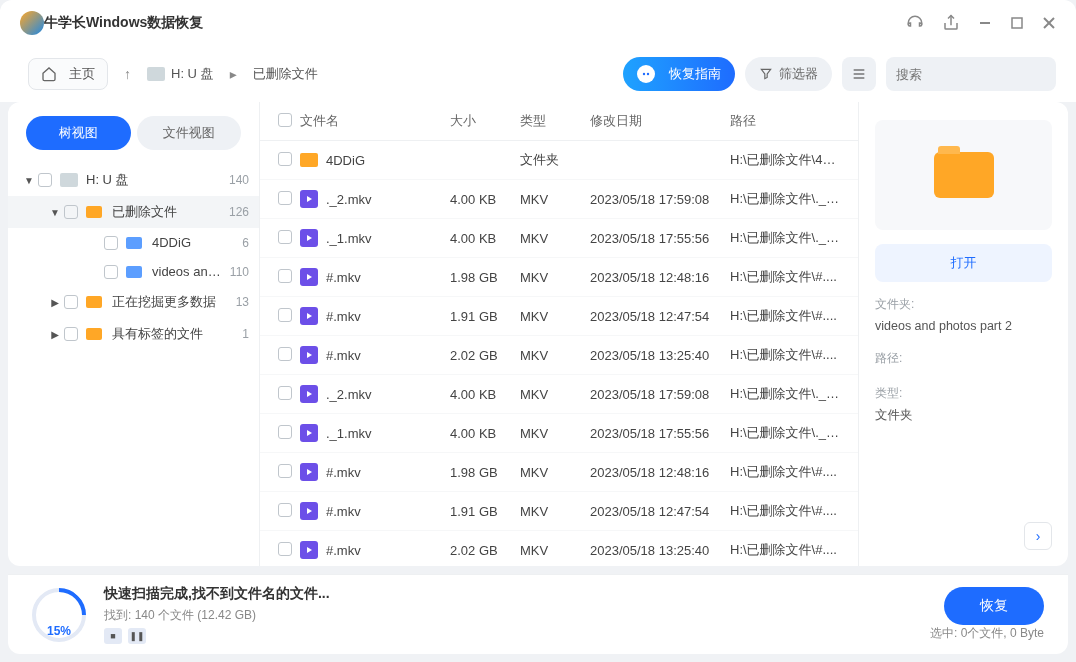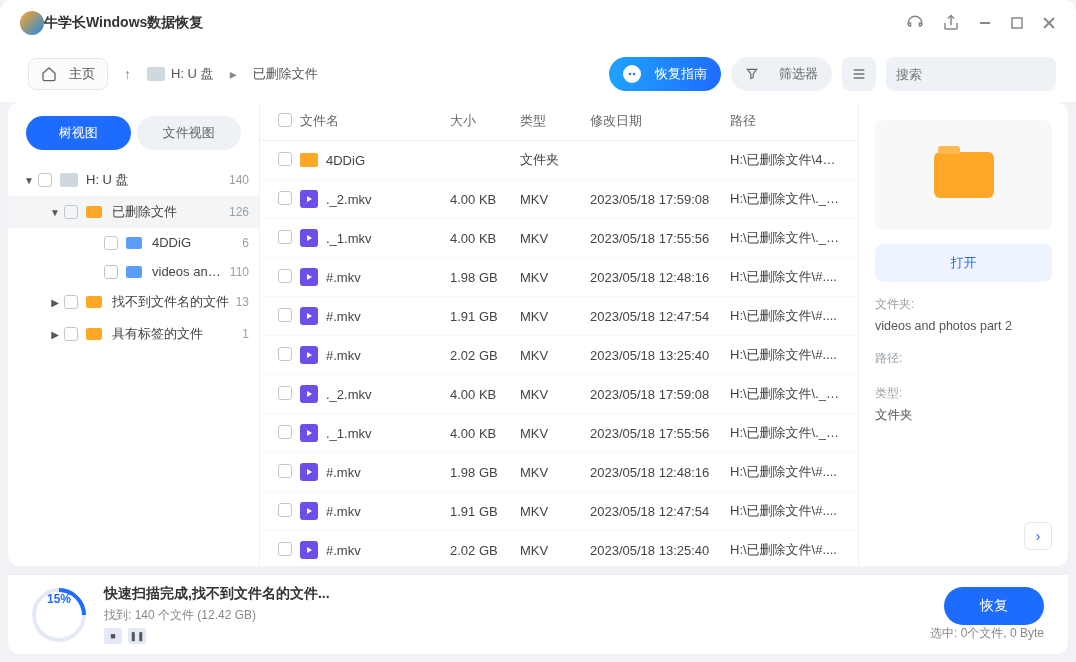--- a/index.html
+++ b/index.html
@@ -12,21 +12,21 @@
 .titlebar-right span { cursor: pointer; font-size: 16px; display:flex; align-items:center; }
 .toolbar { height: 56px; background: #fff; display: flex; align-items: center; padding: 0 20px 0 28px; gap: 16px; }
 .home-btn { display: flex; align-items: center; gap: 12px; padding: 6px 12px; border: 1px solid #e3e6ea; border-radius: 8px; background: #fafbfc; color: #555; font-size: 13px; cursor: pointer; }
 .crumb-sep { color: #888; font-size: 14px; }
 .crumb-arrow { color: #888; font-size: 14px; cursor:pointer; }
 .crumb-item { display: flex; align-items: center; gap: 6px; color: #555; font-size: 13px; }
 .disk-icon { width: 18px; height: 14px; background: #cfd8dc; border-radius: 2px; position: relative; }
 .toolbar-right { margin-left: auto; display: flex; align-items: center; gap: 10px; }
 .guide-btn { display: flex; align-items: flex-start; gap: 14px; background: linear-gradient(90deg,#1fa2ff,#1e6cff); color: #fff; padding: 8px 14px; border-radius: 20px; font-size: 13px; cursor: pointer; }
 .guide-icon { width: 18px; height: 18px; background: #fff; border-radius: 50%; display:flex; align-items:center; justify-content:center; }
-.filter-btn { display: flex; align-items: center; gap: 20px; background: #eef1f5; color: #666; padding: 8px 14px; border-radius: 20px; font-size: 13px; cursor: pointer; }
+.filter-btn { display: flex; align-items: center; gap: 6px; background: #eef1f5; color: #666; padding: 8px 14px; border-radius: 20px; font-size: 13px; cursor: pointer; }
 .viewmode-btn { width: 34px; height: 34px; background: #eef1f5; border-radius: 8px; display:flex; align-items:center; justify-content:center; color:#666; cursor:pointer; }
 .search-box { display: flex; align-items: center; background: #eef1f5; border-radius: 8px; padding: 0 10px; width: 170px; height: 34px; }
 .search-box input { border: none; background: transparent; outline: none; font-size: 13px; flex: 1; color:#555; }
 .content { flex: 1; display: flex; background: #fff; margin: 0 8px 8px 8px; border-radius: 12px; overflow: hidden; }
 .sidebar { width: 252px; border-right: 1px solid #eef0f2; display: flex; flex-direction: column; }
 .view-tabs { display: flex; gap: 0; padding: 14px 18px 10px; }
 .view-tab { flex: 1; text-align: center; padding: 8px 12px; font-size: 13px; color: #666; cursor: pointer; border-radius: 20px; }
 .view-tab.active { background: #1e6cff; color: #fff; }
 .view-tab.inactive { background: #eef1f5; margin-left:6px; }
 .tree { padding: 4px 0; font-size: 13px; color: #444; }
@@ -58,21 +58,21 @@
 .cb { width: 14px; height: 14px; border: 1.5px solid #c0c6cc; border-radius: 3px; display:inline-block; }
 .preview { width: 210px; border-left: 1px solid #eef0f2; padding: 18px 16px; display:flex; flex-direction:column; gap:14px; font-size:13px; color:#666; position:relative; }
 .preview-thumb { height: 110px; background:#f7f8fa; border-radius:8px; display:flex; align-items:center; justify-content:center; }
 .big-folder { width:60px; height:46px; background:#ffa726; border-radius:6px; position:relative; }
 .big-folder::before { content:""; position:absolute; top:-6px; left:4px; width:22px; height:8px; background:#ffb84d; border-radius:3px 3px 0 0; }
 .open-btn { background:#eef4ff; color:#1e6cff; text-align:center; padding:10px; border-radius:8px; cursor:pointer; font-size:13px; }
 .meta-block .meta-label { color:#9aa0a6; font-size:12px; margin-bottom:4px; }
 .meta-block .meta-val { color:#555; font-size:12.5px; line-height:1.5; }
 .next-arrow { position:absolute; bottom:16px; right:16px; width:28px; height:28px; border:1px solid #e3e6ea; border-radius:6px; display:flex; align-items:center; justify-content:center; color:#1e6cff; cursor:pointer; font-size:14px; }
 .footer { height: 80px; background:#fff; border-top:1px solid #eef0f2; display:flex; align-items:center; padding:0 24px; gap:18px; border-radius: 0 0 12px 12px; margin:0 8px 8px 8px; }
-.progress-ring { width:54px; height:54px; border-radius:50%; border:4px solid #e3e9f5; position:relative; display:flex; align-items:flex-start; justify-content:center; font-size:12px; color:#1e6cff; font-weight:600; }
+.progress-ring { width:54px; height:54px; border-radius:50%; border:4px solid #e3e9f5; position:relative; display:flex; align-items:flex-end; justify-content:center; font-size:12px; color:#1e6cff; font-weight:600; }
 .progress-ring::before { content:""; position:absolute; inset:-4px; border-radius:50%; border:4px solid transparent; border-top-color:#1e6cff; transform:rotate(45deg); }
 .footer-text .line1 { font-size:14px; font-weight:600; color:#333; margin-bottom:4px; }
 .footer-text .line2 { font-size:12px; color:#888; margin-bottom:4px; }
 .footer-ctrls { display:flex; gap:6px; }
 .mini-btn { width:18px; height:16px; background:#e3e9f5; border-radius:3px; display:flex; align-items:center; justify-content:center; font-size:9px; color:#555; cursor:pointer; }
 .footer-right { margin-left:auto; display:flex; flex-direction:column; align-items:flex-end; }
 .recover-btn { background:#1e6cff; color:#fff; padding:10px 36px; border-radius:20px; font-size:14px; cursor:pointer; }
 .selected-text { font-size:12px; color:#888; }
 svg { display:block; }
 </style>
@@ -209,21 +209,21 @@
           </span>
           <span class="tree-label">videos and photos...</span>
           <span class="tree-count">110</span>
         </div>
         <div class="tree-row lvl1">
           <span class="tree-caret">▶</span>
           <span class="tree-cb"></span>
           <span class="tree-icon">
             <span class="folder-yellow"></span>
           </span>
-          <span class="tree-label">找不到文件名的文件</span>
+          <span class="tree-label">正在挖掘更多数据</span>
           <span class="tree-count">13</span>
         </div>
         <div class="tree-row lvl1">
           <span class="tree-caret">▶</span>
           <span class="tree-cb"></span>
           <span class="tree-icon">
             <span class="folder-yellow"></span>
           </span>
           <span class="tree-label">具有标签的文件</span>
           <span class="tree-count">1</span>

